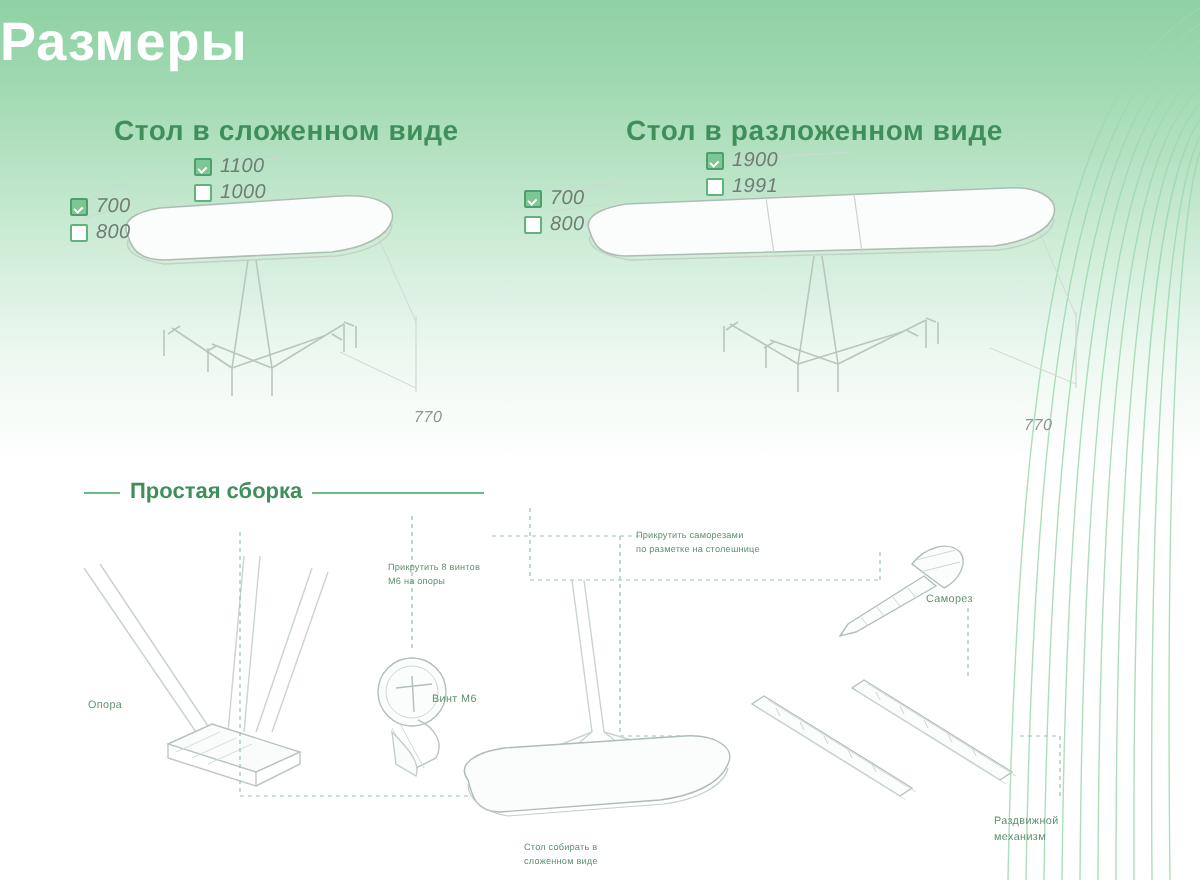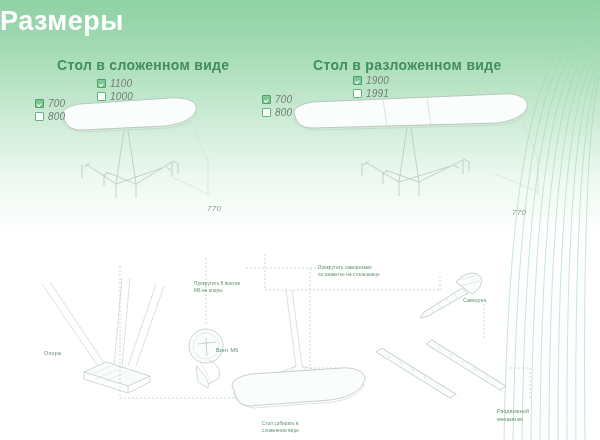--- a/index.html
+++ b/index.html
@@ -277,20 +277,25 @@
     </div>
     <div class="opt">
       <span class="box"></span>
       <span class="opt-label">800</span>
     </div>
   </div>
 
   <div class="dim" id="dim-h-left">770</div>
   <div class="dim" id="dim-h-right">770</div>
 
+  <div id="assembly-head-wrap">
+    <span id="assembly-rule-left"></span>
+    <span id="assembly-head">Простая сборка</span>
+    <span id="assembly-rule-right"></span>
+  </div>
 
   <svg class="draw" id="draw-assembly" viewBox="0 0 580 190">
     <g fill="none" stroke="#c2cec6" stroke-width="0.7">
 
       <path d="M32 36 L 88 118" stroke="#c8d4cc"></path>
       <path d="M40 34 L 96 118" stroke="#c8d4cc"></path>
       <path d="M112 30 L 104 118" stroke="#c8d4cc"></path>
       <path d="M120 30 L 112 118" stroke="#c8d4cc"></path>
       <path d="M146 36 L 118 118" stroke="#c8d4cc"></path>
       <path d="M154 38 L 126 118" stroke="#c8d4cc"></path>

